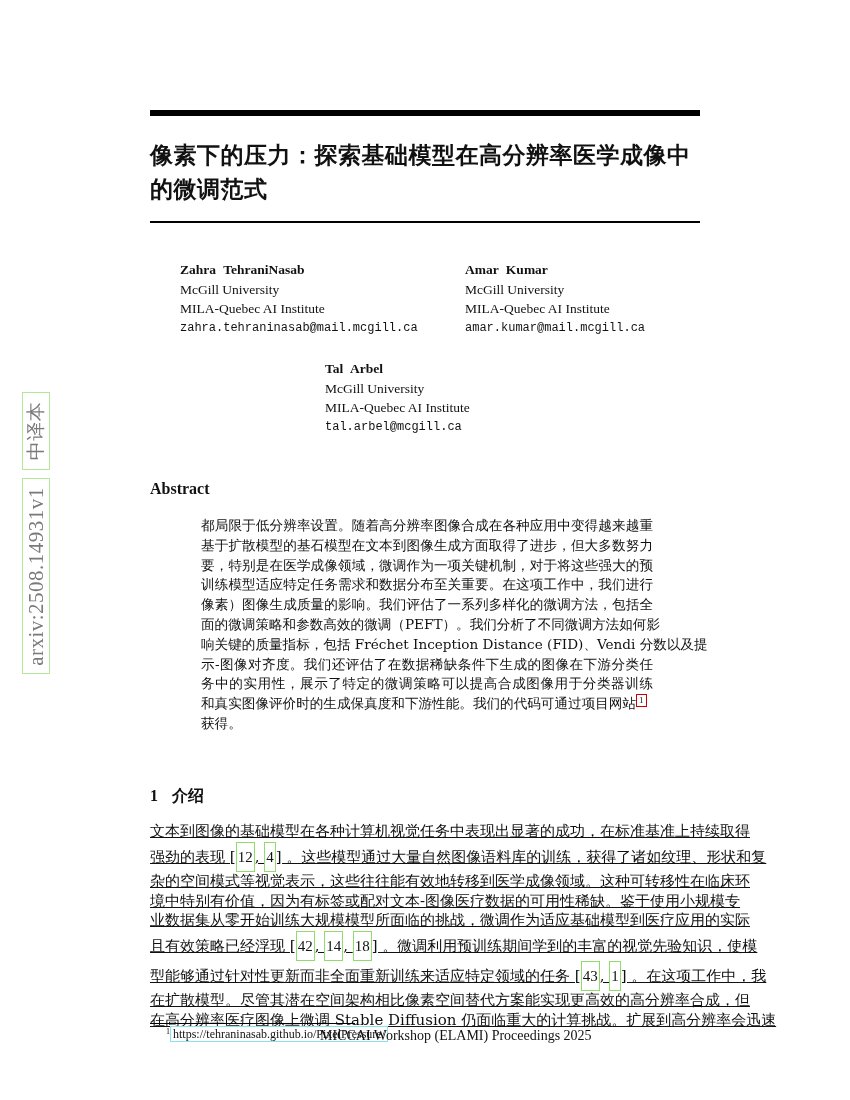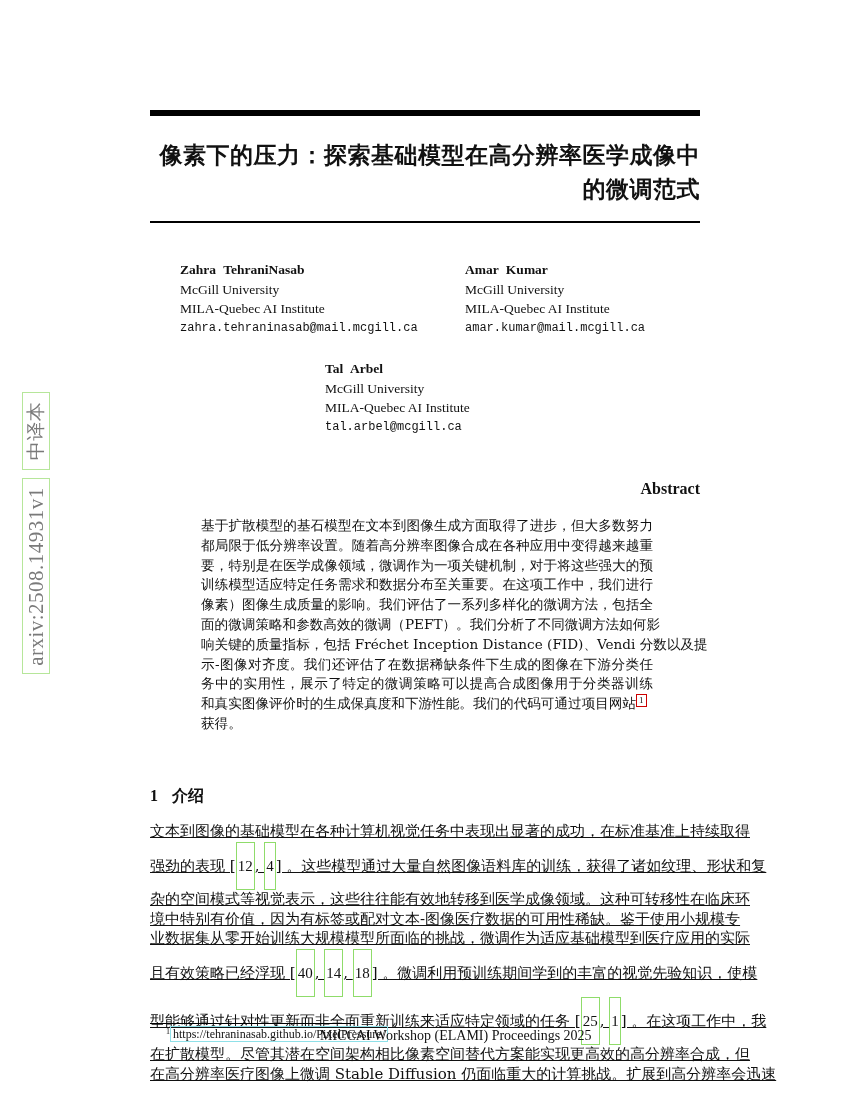--- a/index.html
+++ b/index.html
@@ -1,41 +1,41 @@
 <!DOCTYPE html>
 <html><head>
 <meta charset="utf-8">
 <style>
   html, body { margin: 0; padding: 0; background: #ffffff; }
   body { width: 850px; height: 1100px; position: relative; overflow: hidden;
          font-family: "Liberation Serif", "DejaVu Serif", serif; color: #111; }
   .rule-top { position: absolute; left: 150px; top: 110px; width: 550px; height: 6px; background: #000; }
   .rule-bottom { position: absolute; left: 150px; top: 221px; width: 550px; height: 1.5px; background: #000; }
-  .title { position: absolute; left: 150px; top: 138px; width: 550px; text-align: right;
+  .title { position: absolute; left: 150px; top: 138px; width: 550px; text-align: left;
            font-family: "DejaVu Serif", serif; font-weight: bold; font-size: 23px; line-height: 34px; letter-spacing: 0.5px; }
   .author { position: absolute; text-align: left; font-size: 13.5px; line-height: 19.5px; }
   .author .name { font-weight: bold; word-spacing: 4px; }
   .author .mono { font-family: "Liberation Mono", "DejaVu Sans Mono", monospace; font-size: 12px; }
   .a1 { left: 180px; top: 260px; width: 265px; }
   .a2 { left: 465px; top: 260px; width: 210px; }
   .a3 { left: 325px; top: 359px; width: 200px; }
-  .abstract-title { position: absolute; left: 150px; top: 480px; width: 550px; text-align: right;
+  .abstract-title { position: absolute; left: 150px; top: 480px; width: 550px; text-align: left;
                     font-weight: bold; font-size: 16px; }
   .abstract { position: absolute; left: 201px; top: 516px; width: 452px; font-size: 13.6px; line-height: 19.8px;
               font-family: "DejaVu Serif", serif; text-align: justify; }
   .abstract .line, .body-text .line { display: block; white-space: nowrap; text-align-last: justify; text-align: justify; }
   .abstract .line.last, .body-text .line.last { text-align-last: left; }
   .fn-box { display: inline-block; border: 1px solid #cc0000; font-size: 9px; line-height: 11px; padding: 0 2px;
             vertical-align: top; font-family: "Liberation Serif", serif; }
   .section { position: absolute; left: 150px; top: 786px; font-weight: bold; font-size: 16px;
              font-family: "DejaVu Serif", serif; }
   .section .num { margin-right: 14px; font-family: "Liberation Serif", serif; }
   .body-text { position: absolute; left: 150px; top: 822px; width: 550px; font-size: 15px; line-height: 19.8px;
                font-family: "DejaVu Serif", serif; text-decoration: underline; }
-  .cite { display: inline-block; border: 1px solid #8fdc6a; padding: 16px 1px; line-height: 14px;
+  .cite { display: inline-block; border: 1px solid #8fdc6a; padding: 7px 1px; line-height: 14px;
           font-family: "Liberation Serif", serif; }
   .fn-rule { position: absolute; left: 150px; top: 1023px; width: 205px; height: 1px; background: #000; }
   .footnote { position: absolute; left: 166px; top: 1027px; font-size: 12px; font-family: "Liberation Serif", serif; }
   .footnote sup { font-size: 8px; vertical-align: top; }
   .footnote .url { border: 1px solid #8fe0e8; padding: 0 2px; }
   .venue { position: absolute; left: 296px; top: 1028px; font-size: 14px; font-family: "Liberation Serif", serif; padding-left: 24px; }
   .arxiv-side { position: absolute; left: 22px; top: 392px; width: 28px; height: 280px; }
   .side-box { position: absolute; left: 0; width: 26px; border: 1.5px solid #b6e69a; display: flex;
               align-items: center; justify-content: center; }
   .side-box span { transform: rotate(-90deg); white-space: nowrap; color: #7a7a7a; font-size: 21px;
@@ -77,22 +77,22 @@
 </div>
 <div class="author a3">
   <div class="name">Tal  Arbel</div>
   <div>McGill University</div>
   <div>MILA-Quebec AI Institute</div>
   <div class="mono">tal.arbel@mcgill.ca</div>
 </div>
 
 <div class="abstract-title">Abstract</div>
 <div class="abstract">
+  <span class="line">都局限于低分辨率设置。随着高分辨率图像合成在各种应用中变得越来越重</span>
   <span class="line">基于扩散模型的基石模型在文本到图像生成方面取得了进步，但大多数努力</span>
-  <span class="line">都局限于低分辨率设置。随着高分辨率图像合成在各种应用中变得越来越重</span>
   <span class="line">要，特别是在医学成像领域，微调作为一项关键机制，对于将这些强大的预</span>
   <span class="line">训练模型适应特定任务需求和数据分布至关重要。在这项工作中，我们进行</span>
   <span class="line">像素）图像生成质量的影响。我们评估了一系列多样化的微调方法，包括全</span>
   <span class="line">面的微调策略和参数高效的微调（PEFT）。我们分析了不同微调方法如何影</span>
   <span class="line">响关键的质量指标，包括 Fréchet Inception Distance (FID)、Vendi 分数以及提</span>
   <span class="line">示-图像对齐度。我们还评估了在数据稀缺条件下生成的图像在下游分类任</span>
   <span class="line">务中的实用性，展示了特定的微调策略可以提高合成图像用于分类器训练</span>
   <span class="line last"><span>和真实图像评价时的生成保真度和下游性能。我们的代码可通过项目网站</span><span class="fn-box">1</span></span>
   <span class="line last">获得。</span>
 </div>
@@ -100,22 +100,22 @@
 <div class="section">
   <span class="num">1</span><span>介绍</span>
 </div>
 
 <div class="body-text">
   <span class="line">文本到图像的基础模型在各种计算机视觉任务中表现出显著的成功，在标准基准上持续取得</span>
   <span class="line"><span>强劲的表现 [</span><span class="cite">12</span>, <span class="cite">4</span><span>] 。这些模型通过大量自然图像语料库的训练，获得了诸如纹理、形状和复</span></span>
   <span class="line">杂的空间模式等视觉表示，这些往往能有效地转移到医学成像领域。这种可转移性在临床环</span>
   <span class="line">境中特别有价值，因为有标签或配对文本-图像医疗数据的可用性稀缺。鉴于使用小规模专</span>
   <span class="line">业数据集从零开始训练大规模模型所面临的挑战，微调作为适应基础模型到医疗应用的实际</span>
-  <span class="line"><span>且有效策略已经浮现 [</span><span class="cite">40</span>, <span class="cite">14</span>, <span class="cite">18</span><span>] 。微调利用预训练期间学到的丰富的视觉先验知识，使模</span></span>
-  <span class="line"><span>型能够通过针对性更新而非全面重新训练来适应特定领域的任务 [</span><span class="cite">25</span>, <span class="cite">1</span><span>] 。在这项工作中，我</span></span>
+  <span class="line"><span>且有效策略已经浮现 [</span><span class="cite">42</span>, <span class="cite">14</span>, <span class="cite">18</span><span>] 。微调利用预训练期间学到的丰富的视觉先验知识，使模</span></span>
+  <span class="line"><span>型能够通过针对性更新而非全面重新训练来适应特定领域的任务 [</span><span class="cite">43</span>, <span class="cite">1</span><span>] 。在这项工作中，我</span></span>
   <span class="line">在扩散模型。尽管其潜在空间架构相比像素空间替代方案能实现更高效的高分辨率合成，但</span>
   <span class="line">在高分辨率医疗图像上微调 Stable Diffusion 仍面临重大的计算挑战。扩展到高分辨率会迅速</span>
 </div>
 
 <div class="fn-rule"></div>
 <div class="footnote">
   <sup>1</sup><span class="url">https://tehraninasab.github.io/PixelPressure/</span>
 </div>
 <div class="venue">MICCAI Workshop (ELAMI) Proceedings 2025</div>
 

